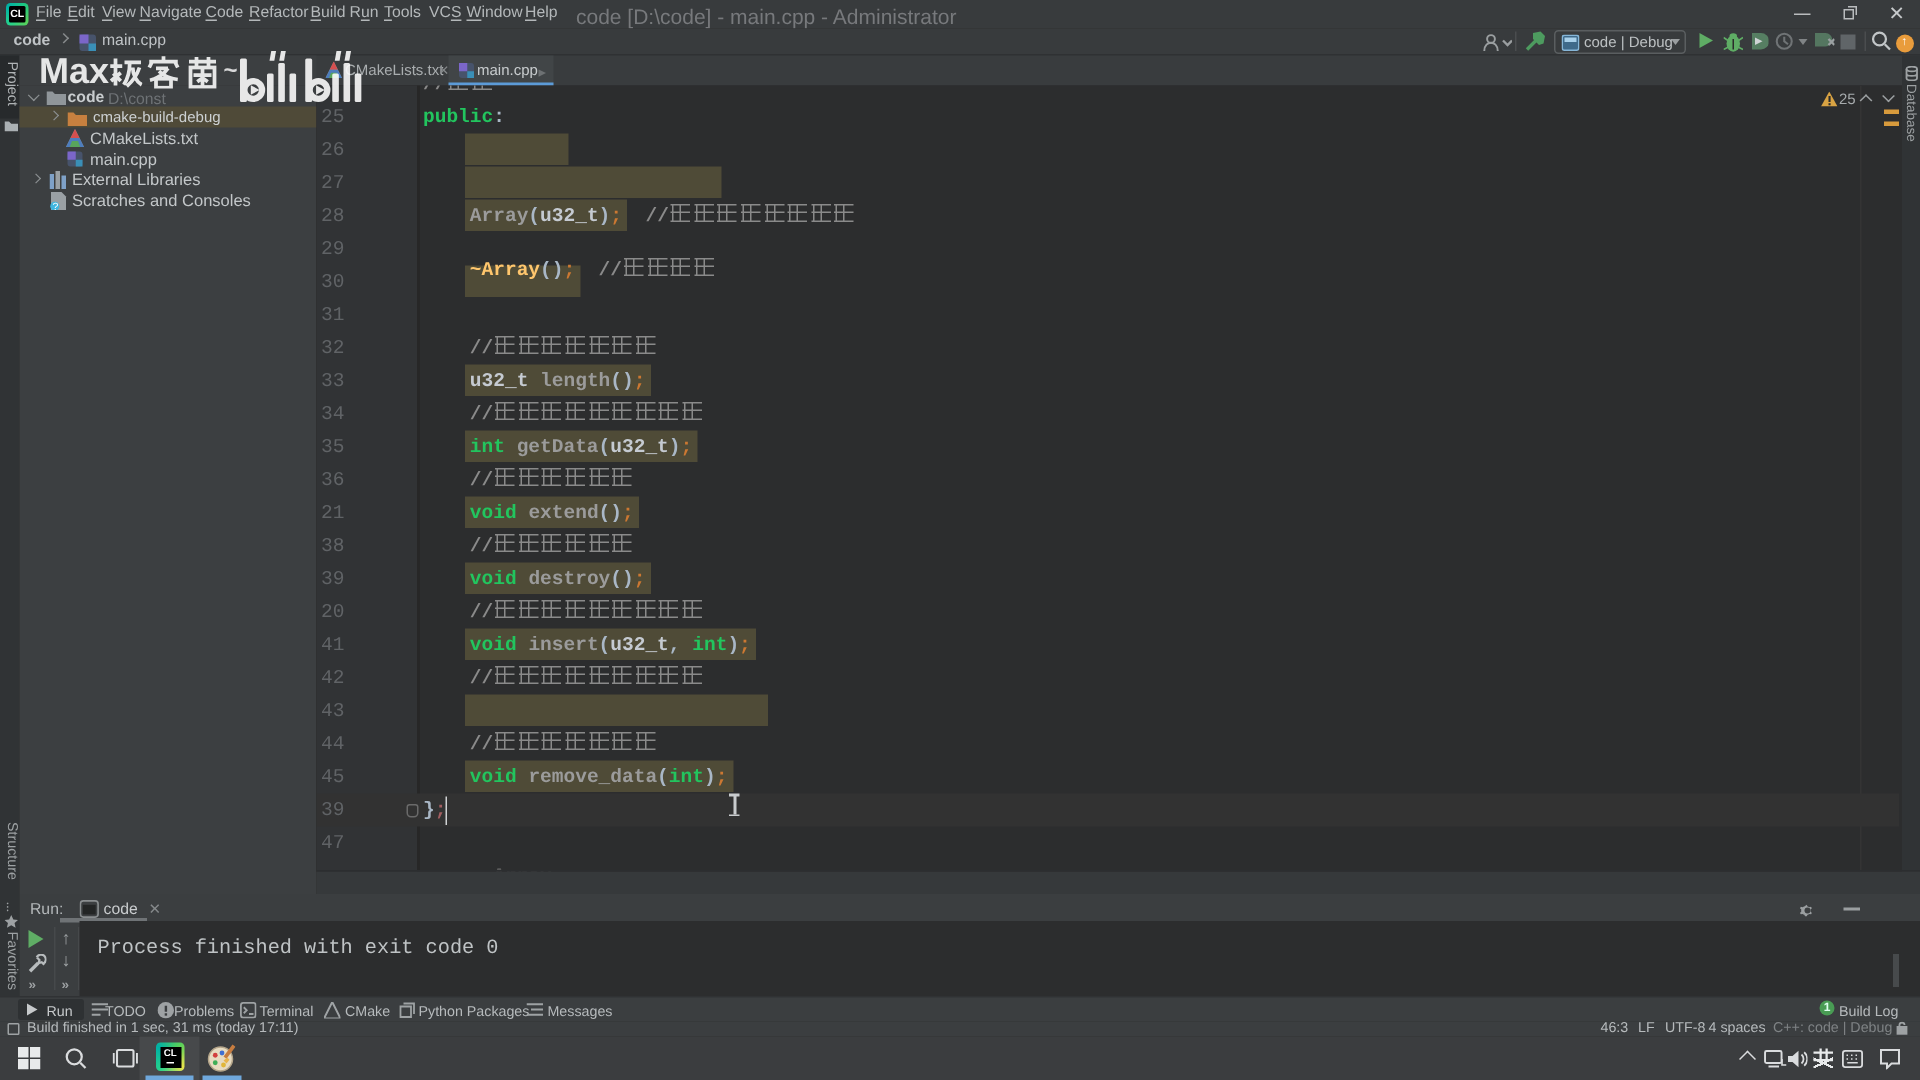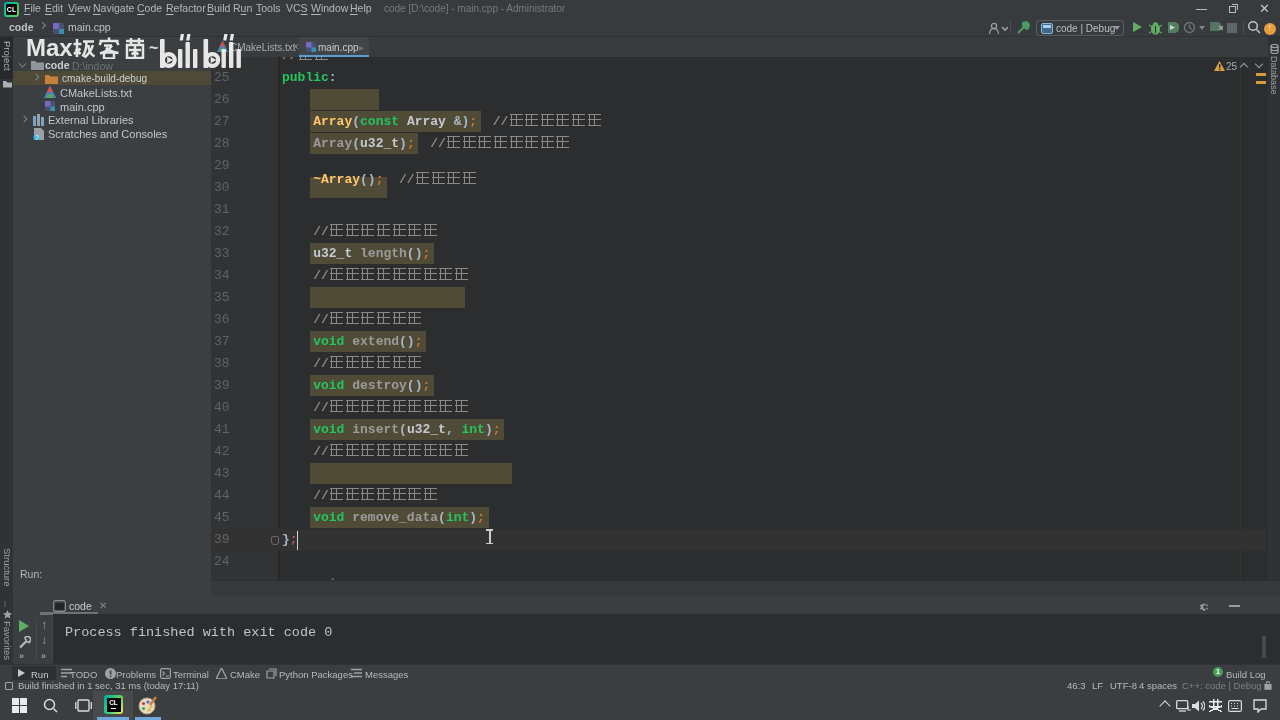--- a/index.html
+++ b/index.html
@@ -32,21 +32,21 @@
 <div class="abs ui" style="left:68px;top:2px"><u>V</u>iew</div>
 <div class="abs ui" style="left:93px;top:2px"><u>N</u>avigate</div>
 <div class="abs ui" style="left:137px;top:2px"><u>C</u>ode</div>
 <div class="abs ui" style="left:166px;top:2px"><u>R</u>efactor</div>
 <div class="abs ui" style="left:207px;top:2px"><u>B</u>uild</div>
 <div class="abs ui" style="left:233px;top:2px">R<u>u</u>n</div>
 <div class="abs ui" style="left:256px;top:2px"><u>T</u>ools</div>
 <div class="abs ui" style="left:286px;top:2px">VC<u>S</u></div>
 <div class="abs ui" style="left:311px;top:2px"><u>W</u>indow</div>
 <div class="abs ui" style="left:350px;top:2px"><u>H</u>elp</div>
-<div class="abs ui" style="left:384px;top:3px;font-size:10px;color:#77797c">code [D:\code] - main.cpp - Administrator</div>
+<div class="abs ui" style="left:384px;top:3px;font-size:14px;color:#77797c">code [D:\code] - main.cpp - Administrator</div>
 
 <div class="abs" style="left:1196px;top:9px;width:11px;height:1.4px;background:#b9bcbe"></div>
 <div class="abs" style="left:1229px;top:6px;width:7px;height:7px;border:1.3px solid #b9bcbe"></div>
 <div class="abs" style="left:1232px;top:4px;width:6px;height:2px;border-top:1.3px solid #b9bcbe;border-right:1.3px solid #b9bcbe;height:6px"></div>
 <div class="abs" style="left:1259px;top:3px;width:12px;height:12px;font:13px/12px 'Liberation Sans';color:#c6c9cb">✕</div>
 
 <div class="abs" style="left:0;top:19px;width:1280px;height:18px;background:#383b3d;border-bottom:1px solid #2f3133"></div>
 <div class="abs ui" style="left:9px;top:21px;font-weight:bold;color:#bfc3c6">code</div>
 <div class="abs" style="left:40px;top:23px;width:5px;height:5px;border-right:1.4px solid #888b8d;border-top:1.4px solid #888b8d;transform:rotate(45deg)"></div>
 <svg class="abs" style="left:52px;top:22px" width="13" height="13">
@@ -137,21 +137,21 @@
 <div class="abs" style="left:13px;top:37px;width:198px;height:20px;background:#3c3f41"></div>
 <div class="abs" style="left:13px;top:57px;width:198px;height:539px;background:#3c3f41"></div>
 
 <div class="abs" style="left:13px;top:71px;width:198px;height:14px;background:#4f4a38"></div>
 
 <div class="abs" style="left:19px;top:60px;width:7px;height:7px;border-right:1.4px solid #8c9092;border-bottom:1.4px solid #8c9092;transform:rotate(45deg) scale(.8)"></div>
 <svg class="abs" style="left:31px;top:59px" width="13" height="11">
     <path d="M0 2 h4 l1.6 1.6 h7.4 v7.4 h-13 z" fill="#90969a"></path>
   </svg>
 <div class="abs ui" style="left:45px;top:59px;font-size:10.5px;font-weight:bold;color:#c9cdcf">code</div>
-<div class="abs ui" style="left:72px;top:60px;font-size:10.5px;color:#6e7275">D:\indow</div>
+<div class="abs ui" style="left:72px;top:60px;font-size:10.5px;color:#6e7275">D:\const</div>
 
 <div class="abs" style="left:33px;top:74px;width:6px;height:6px;border-right:1.4px solid #8c9092;border-top:1.4px solid #8c9092;transform:rotate(45deg) scale(.8)"></div>
 <svg class="abs" style="left:45px;top:73px" width="13" height="11">
     <path d="M0 2 h4 l1.6 1.6 h7.4 v7.4 h-13 z" fill="#c7803f"></path>
   </svg>
 <div class="abs ui" style="left:62px;top:73px;font-size:10px;color:#ccd0d2">cmake-build-debug</div>
 
 <svg class="abs" style="left:44px;top:86px" width="12" height="12">
     <polygon points="6,0 12,12 0,12" fill="#8a8f93"></polygon>
     <polygon points="6,0 9,6 3,6" fill="#d64f4f"></polygon>
@@ -193,26 +193,26 @@
 <div style="position:absolute;left:99px;top:120px;width:77px;height:21px;background:#4f4b37"></div>
 <div style="position:absolute;left:99px;top:186px;width:124px;height:21px;background:#4f4b37"></div>
 <div style="position:absolute;left:99px;top:230px;width:155px;height:21px;background:#4f4b37"></div>
 <div style="position:absolute;left:99px;top:274px;width:116px;height:21px;background:#4f4b37"></div>
 <div style="position:absolute;left:99px;top:318px;width:124px;height:21px;background:#4f4b37"></div>
 <div style="position:absolute;left:99px;top:362px;width:194px;height:21px;background:#4f4b37"></div>
 <div style="position:absolute;left:99px;top:406px;width:202px;height:21px;background:#4f4b37"></div>
 <div style="position:absolute;left:99px;top:450px;width:179px;height:21px;background:#4f4b37"></div>
 <pre class="ln" style="top:-12px"><span class="cm">//<i class="z"></i><i class="z"></i></span></pre>
 <pre class="ln" style="top:10px"><span class="kw">public</span><span class="pl">:</span></pre>
-<pre class="ln" style="top:54px">    <span class="fn">Array</span><span class="pl">(</span><span class="kw">const</span><span class="pl"> </span><span class="wh">Array</span><span class="pl"> &amp;)</span><span class="sc">;</span>  <span class="cm">//<i class="z"></i><i class="z"></i><i class="z"></i><i class="z"></i><i class="z"></i><i class="z"></i></span></pre>
 <pre class="ln" style="top:76px">    <span class="gr">Array</span><span class="pl">(</span><span class="wh">u32_t</span><span class="pl">)</span><span class="sc">;</span>  <span class="cm">//<i class="z"></i><i class="z"></i><i class="z"></i><i class="z"></i><i class="z"></i><i class="z"></i><i class="z"></i><i class="z"></i></span></pre>
 <pre class="ln" style="top:112px">    <span class="fn">~Array</span><span class="pl">()</span><span class="sc">;</span>  <span class="cm">//<i class="z"></i><i class="z"></i><i class="z"></i><i class="z"></i></span></pre>
 <pre class="ln" style="top:164px">    <span class="cm">//<i class="z"></i><i class="z"></i><i class="z"></i><i class="z"></i><i class="z"></i><i class="z"></i><i class="z"></i></span></pre>
 <pre class="ln" style="top:186px">    <span class="wh">u32_t</span> <span class="gr">length</span><span class="pl">()</span><span class="sc">;</span></pre>
 <pre class="ln" style="top:208px">    <span class="cm">//<i class="z"></i><i class="z"></i><i class="z"></i><i class="z"></i><i class="z"></i><i class="z"></i><i class="z"></i><i class="z"></i><i class="z"></i></span></pre>
+<pre class="ln" style="top:230px">    <span class="kw">int</span> <span class="gr">getData</span><span class="pl">(</span><span class="wh">u32_t</span><span class="pl">)</span><span class="sc">;</span></pre>
 <pre class="ln" style="top:252px">    <span class="cm">//<i class="z"></i><i class="z"></i><i class="z"></i><i class="z"></i><i class="z"></i><i class="z"></i></span></pre>
 <pre class="ln" style="top:274px">    <span class="kw">void</span> <span class="gr">extend</span><span class="pl">()</span><span class="sc">;</span></pre>
 <pre class="ln" style="top:296px">    <span class="cm">//<i class="z"></i><i class="z"></i><i class="z"></i><i class="z"></i><i class="z"></i><i class="z"></i></span></pre>
 <pre class="ln" style="top:318px">    <span class="kw">void</span> <span class="gr">destroy</span><span class="pl">()</span><span class="sc">;</span></pre>
 <pre class="ln" style="top:340px">    <span class="cm">//<i class="z"></i><i class="z"></i><i class="z"></i><i class="z"></i><i class="z"></i><i class="z"></i><i class="z"></i><i class="z"></i><i class="z"></i></span></pre>
 <pre class="ln" style="top:362px">    <span class="kw">void</span> <span class="gr">insert</span><span class="pl">(</span><span class="wh">u32_t</span><span class="pl">,</span> <span class="kw">int</span><span class="pl">)</span><span class="sc">;</span></pre>
 <pre class="ln" style="top:384px">    <span class="cm">//<i class="z"></i><i class="z"></i><i class="z"></i><i class="z"></i><i class="z"></i><i class="z"></i><i class="z"></i><i class="z"></i><i class="z"></i></span></pre>
 <pre class="ln" style="top:428px">    <span class="cm">//<i class="z"></i><i class="z"></i><i class="z"></i><i class="z"></i><i class="z"></i><i class="z"></i><i class="z"></i></span></pre>
 <pre class="ln" style="top:450px">    <span class="kw">void</span> <span class="gr">remove_data</span><span class="pl">(</span><span class="kw">int</span><span class="pl">)</span><span class="sc">;</span></pre>
 <pre class="ln" style="top:472px"><span class="pl">}</span><span class="rd">;</span></pre>
@@ -222,31 +222,31 @@
 <div class="num" style="top:54px">27</div>
 <div class="num" style="top:76px">28</div>
 <div class="num" style="top:98px">29</div>
 <div class="num" style="top:120px">30</div>
 <div class="num" style="top:142px">31</div>
 <div class="num" style="top:164px">32</div>
 <div class="num" style="top:186px">33</div>
 <div class="num" style="top:208px">34</div>
 <div class="num" style="top:230px">35</div>
 <div class="num" style="top:252px">36</div>
-<div class="num" style="top:274px">37</div>
+<div class="num" style="top:274px">21</div>
 <div class="num" style="top:296px">38</div>
 <div class="num" style="top:318px">39</div>
-<div class="num" style="top:340px">40</div>
+<div class="num" style="top:340px">20</div>
 <div class="num" style="top:362px">41</div>
 <div class="num" style="top:384px">42</div>
 <div class="num" style="top:406px">43</div>
 <div class="num" style="top:428px">44</div>
 <div class="num" style="top:450px">45</div>
 <div class="num" style="top:472px">39</div>
-<div class="num" style="top:494px">24</div>
+<div class="num" style="top:494px">47</div>
 
   <div class="abs" style="left:85.6px;top:474px;width:1.6px;height:19px;background:#d0d2d4"></div>
 
   <div class="abs" style="left:60px;top:479px;width:8px;height:9px;border:1.4px solid #6a6a6a;border-radius:2px 2px 3px 3px"></div>
 </div>
 
 <div class="abs" style="left:486px;top:529px;width:7px;height:15px;z-index:40">
   <div class="abs" style="left:3px;top:1px;width:1.5px;height:13px;background:#c9ccce"></div>
   <div class="abs" style="left:0;top:0;width:7px;height:1.5px;background:#c9ccce"></div>
   <div class="abs" style="left:0;top:13.5px;width:7px;height:1.5px;background:#c9ccce"></div>
@@ -267,21 +267,21 @@
 <div class="abs" style="left:1268px;top:37px;width:12px;height:655px;background:#303335"></div>
 <svg class="abs" style="left:1270px;top:44px" width="9" height="10" fill="none" stroke="#9da1a3" stroke-width="1.2">
     <ellipse cx="4.5" cy="2" rx="3.5" ry="1.6"></ellipse>
     <path d="M1 2 v6 c0 .9 1.6 1.6 3.5 1.6 c1.9 0 3.5 -.7 3.5 -1.6 v-6 M1 5 c0 .9 1.6 1.6 3.5 1.6 c1.9 0 3.5 -.7 3.5 -1.6"></path>
   </svg>
 <div class="abs" style="left:1269px;top:56px;writing-mode:vertical-rl;font-size:9px;color:#9da1a3">Database</div>
 
 <div class="abs" style="left:211px;top:581px;width:1069px;height:15px;background:#36393b"></div>
 <div class="abs" style="left:13px;top:596px;width:1267px;height:68px;background:#3b3e40"></div>
 <div class="abs" style="left:211px;top:580px;width:1069px;height:1px;background:#2c2e30"></div>
-<div class="abs ui" style="left:20px;top:568px;font-size:10.5px;color:#b4b8ba">Run:</div>
+<div class="abs ui" style="left:20px;top:600px;font-size:10.5px;color:#b4b8ba">Run:</div>
 <svg class="abs" style="left:53px;top:600px" width="13" height="12">
     <rect x="0.6" y="0.6" width="11.8" height="10.8" rx="2" fill="#3c3f41" stroke="#898d8f" stroke-width="1.1"></rect>
     <rect x="2.2" y="3.2" width="8.6" height="6.4" fill="#232525"></rect>
   </svg>
 <div class="abs ui" style="left:69px;top:600px;font-size:10.5px;color:#c9ccce">code</div>
 <div class="abs" style="left:99px;top:600px;font-size:10px;color:#85898b">✕</div>
 <div class="abs" style="left:40px;top:612px;width:58px;height:2.5px;background:#6f7376"></div>
 
 <svg class="abs" style="left:1199px;top:601px" width="12" height="12" fill="#9a9ea0">
     <path d="M6 0 l1 2 a4 4 0 0 1 2 1 l2.2 -.6 l1 1.8 l-1.6 1.6 a4 4 0 0 1 0 2.4 l1.6 1.6 l-1 1.8 l-2.2 -.6 a4 4 0 0 1 -2 1 l-1 2 l-2 0 l-1 -2 a4 4 0 0 1 -2 -1 l-2.2 .6 l-1 -1.8 l1.6 -1.6 a4 4 0 0 1 0 -2.4 l-1.6 -1.6 l1 -1.8 l2.2 .6 a4 4 0 0 1 2 -1 z" transform="scale(.55) translate(4,4)"></path>

